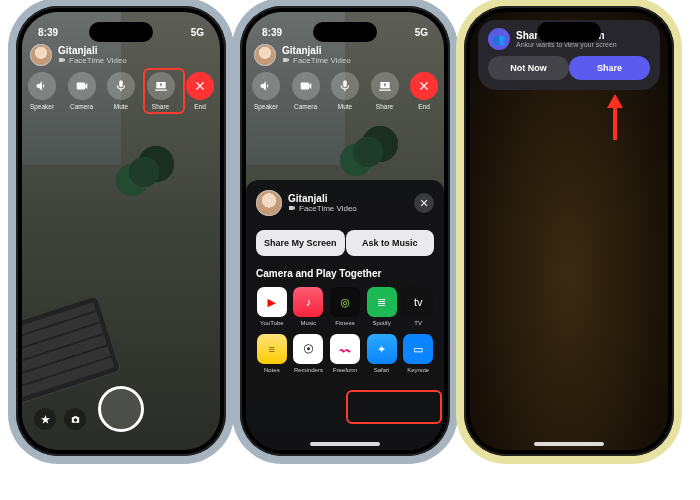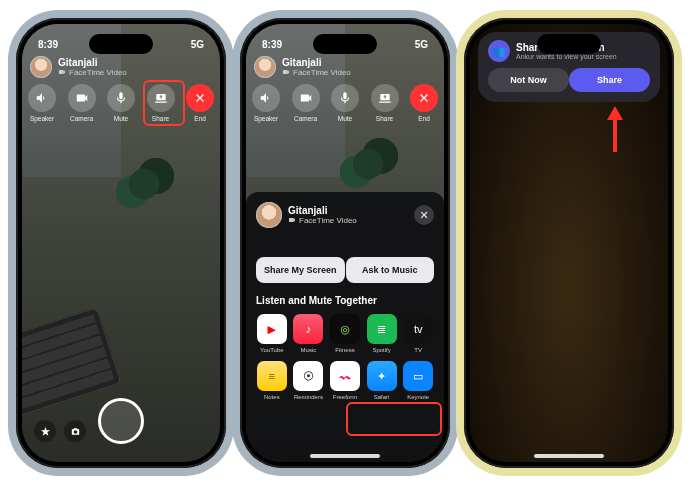--- a/index.html
+++ b/index.html
@@ -1,16 +1,16 @@
 <!DOCTYPE html>
 <html><head>
 <meta charset="utf-8">
 <style>
   body{margin:0;background:#fff;font-family:-apple-system,Helvetica,Arial,sans-serif;width:700px;height:500px;overflow:hidden}
-  .stage{display:flex;gap:14px;padding:18px 16px;align-items:flex-start}
+  .stage{display:flex;gap:14px;padding:6px 16px;align-items:flex-start}
   .phone{position:relative;width:210px;height:450px;border-radius:42px;background:#000;box-shadow:0 0 0 2px #222 inset}
   .phone.gray{box-shadow:0 0 0 8px #a6b4bf,0 0 0 2px #222 inset}
   .phone.gold{box-shadow:0 0 0 8px #e7e1a2,0 0 0 2px #222 inset}
   .screen{position:absolute;inset:6px;border-radius:36px;overflow:hidden;background:linear-gradient(180deg,#5d5e55 0%,#3d423a 50%,#2a2d27 100%)}
   .notch{position:absolute;top:10px;left:50%;transform:translateX(-50%);width:64px;height:20px;background:#000;border-radius:12px;z-index:50}
   .status{position:absolute;top:6px;left:0;right:0;height:28px;display:flex;justify-content:space-between;align-items:center;padding:0 16px;color:#fff;font-size:10px;font-weight:600;z-index:40}
   .header{position:absolute;top:32px;left:8px;right:8px;display:flex;align-items:center;gap:6px;z-index:30}
   .avatar{width:22px;height:22px;border-radius:50%;background:radial-gradient(circle at 50% 40%,#f3d9c2 35%,#c49a78 36%);box-shadow:0 0 0 1px #bbb inset}
   .hdr-text .name{color:#fff;font-size:10px;font-weight:600;line-height:1}
   .hdr-text .sub{color:#ccc;font-size:8px;display:flex;align-items:center;gap:3px}
@@ -25,21 +25,21 @@
   .leaf{position:absolute;width:60px;height:80px;background:radial-gradient(circle,#1f3b2a 30%,transparent 31%),radial-gradient(circle at 30% 60%,#254a34 25%,transparent 26%),radial-gradient(circle at 70% 40%,#1a2f22 28%,transparent 29%)}
   .kbd{position:absolute;bottom:60px;left:-20px;width:110px;height:80px;background:#222;border-radius:6px;transform:rotate(-18deg);box-shadow:inset 0 0 0 1px #444}
   .kbd::before{content:"";position:absolute;inset:6px;background:repeating-linear-gradient(0deg,#333,#333 10px,#222 10px,#222 12px),repeating-linear-gradient(90deg,#333,#333 10px,#222 10px,#222 12px)}
   .shutter{position:absolute;bottom:18px;left:50%;transform:translateX(-50%);width:40px;height:40px;border-radius:50%;border:3px solid #fff;background:rgba(255,255,255,.15)}
   .bl-corner{position:absolute;bottom:20px;left:12px;display:flex;gap:8px}
   .chip{width:22px;height:22px;border-radius:50%;background:rgba(20,20,20,.6);display:flex;align-items:center;justify-content:center}
   .chip svg{width:11px;height:11px;fill:#fff}
   .sheet{position:absolute;left:0;right:0;bottom:0;top:168px;background:rgba(18,18,20,.96);border-top-left-radius:12px;border-top-right-radius:12px;padding:10px 10px 14px;display:flex;flex-direction:column;gap:8px}
   .sheet-hdr{display:flex;align-items:center;gap:6px}
   .xclose{margin-left:auto;width:20px;height:20px;border-radius:50%;background:rgba(120,120,128,.4);display:flex;align-items:center;justify-content:center;color:#eee;font-size:11px}
-  .pill-row{display:flex;gap:1px;margin-top:21px}
+  .pill-row{display:flex;gap:1px;margin-top:6px}
   .pill{flex:1;background:#e9e9ee;color:#111;border-radius:8px;height:26px;display:flex;align-items:center;justify-content:center;font-size:9px;font-weight:600}
   .sec-title{color:#fff;font-size:10px;font-weight:700;margin-top:4px}
   .app-row{display:flex;justify-content:space-between;gap:5px}
   .app{display:flex;flex-direction:column;align-items:center;gap:3px;width:32px}
   .tile{width:30px;height:30px;border-radius:7px;display:flex;align-items:center;justify-content:center;font-size:11px;color:#fff}
   .alabel{color:#ccc;font-size:6px;text-align:center}
   .homebar{position:absolute;bottom:4px;left:50%;transform:translateX(-50%);width:70px;height:4px;border-radius:2px;background:#fff;opacity:.85}
   .arrow{position:absolute;color:#ff3020}
   .arrow svg{fill:#ff3020}
   .dark-screen{background:radial-gradient(ellipse at 50% 60%,#3a2a12 0%,#1a1208 70%,#0b0806 100%)}
@@ -215,21 +215,21 @@
               <span>FaceTime Video</span>
             </div>
           </div>
           <div class="xclose">✕</div>
         </div>
         <div class="pill-row">
           <div class="pill">Share My Screen</div>
           <div class="pill">Ask to Music</div>
         </div>
         <div class="hl" style="left:100px;top:210px;width:92px;height:30px"></div>
-        <div class="sec-title">Listen and Mute Together</div>
+        <div class="sec-title">Camera and Play Together</div>
         <div class="app-row">
             <div class="app">
               <div class="tile" style="background: rgb(255, 255, 255); color: rgb(255, 0, 0);">▶</div>
               <div class="alabel">YouTube</div>
             </div>
             <div class="app">
               <div class="tile" style="background: linear-gradient(rgb(251, 92, 116), rgb(250, 35, 59)); color: rgb(255, 255, 255);">♪</div>
               <div class="alabel">Music</div>
             </div>
             <div class="app">

